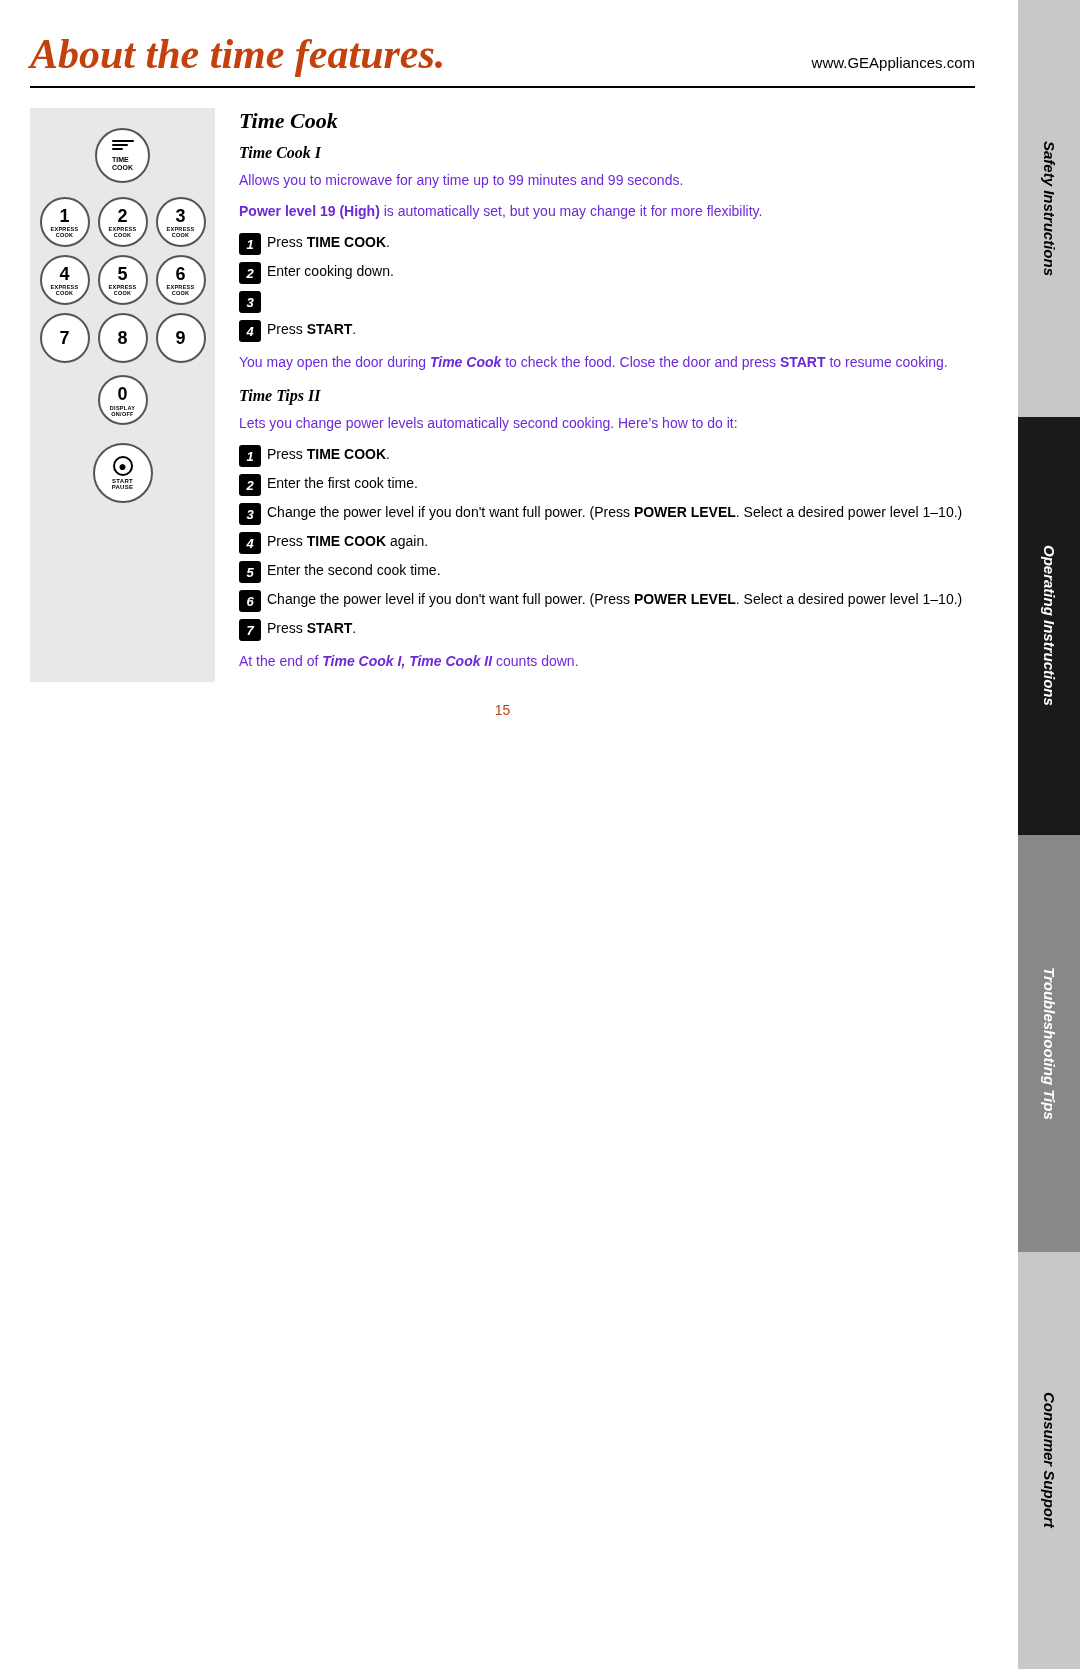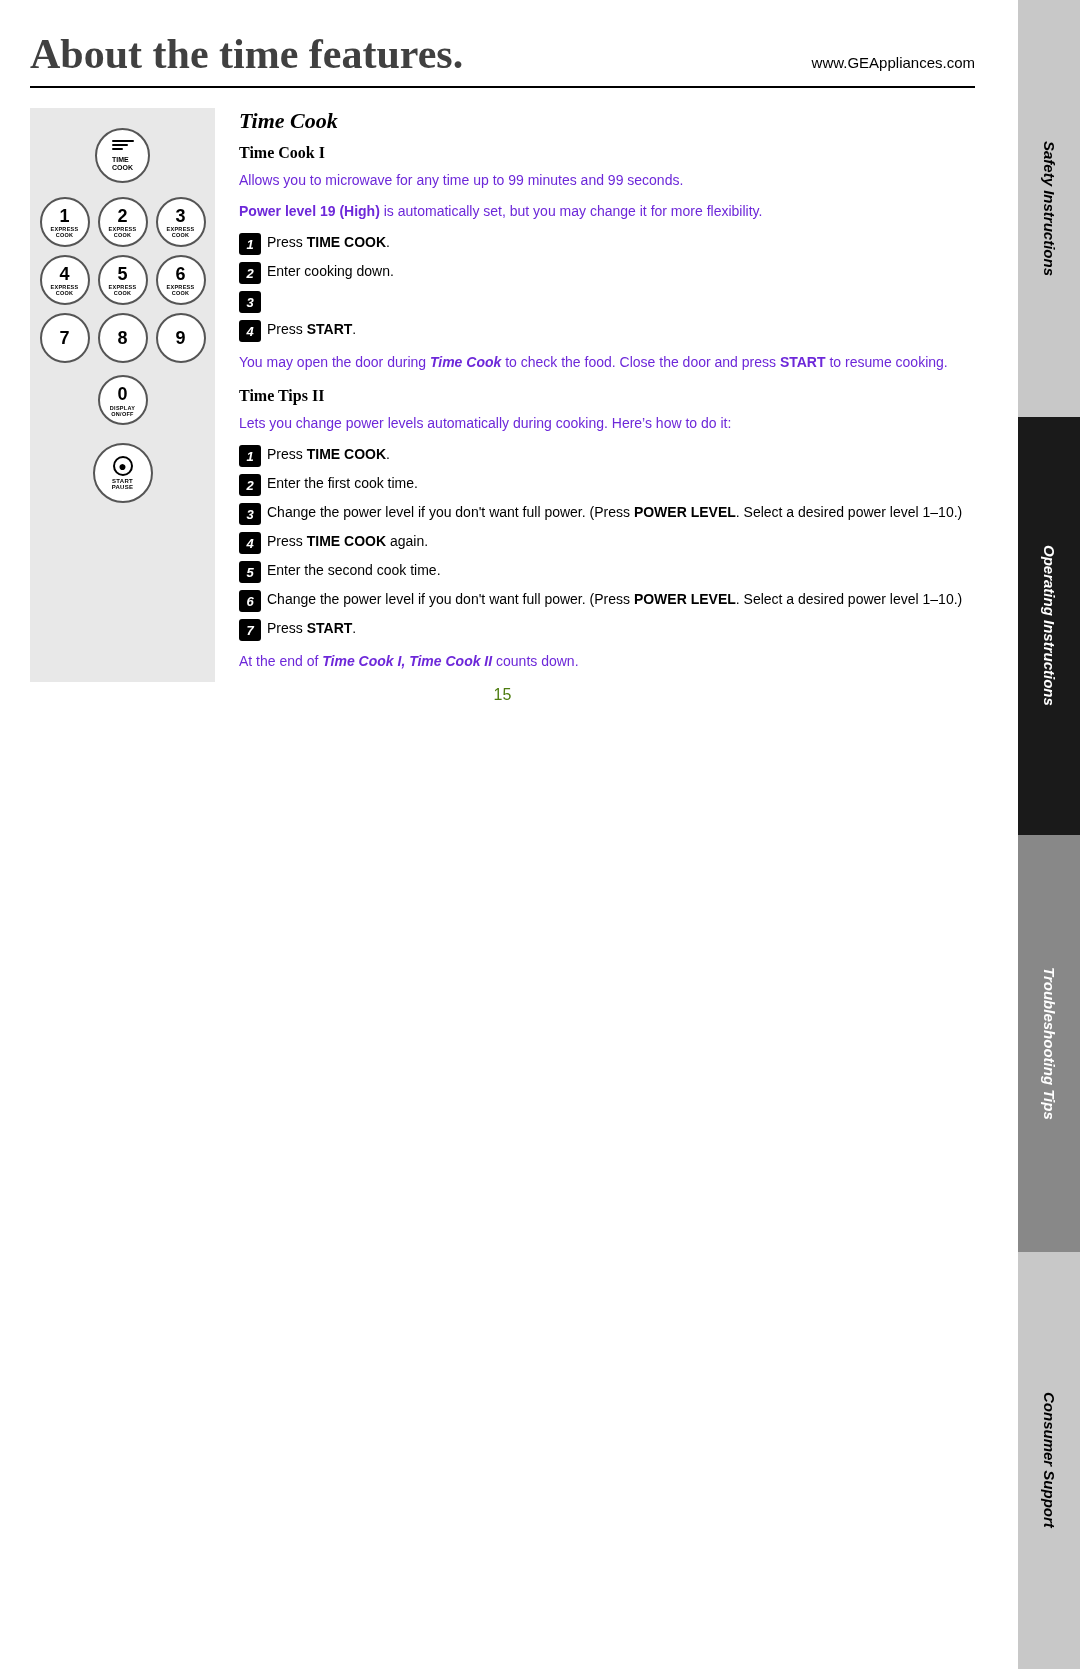--- a/index.html
+++ b/index.html
@@ -62,22 +62,23 @@
     .page-header {
       display: flex;
       align-items: baseline;
       justify-content: space-between;
       border-bottom: 2px solid #000;
       padding-bottom: 8px;
       margin-bottom: 20px;
     }
     .page-title {
       font-size: 42px;
+      font-style: italic;
       font-weight: 900;
-      color: #404040;
+      color: #c2410c;
       font-family: Georgia, serif;
     }
     .page-url {
       font-size: 15px;
       color: #000000;
     }
 
     
     .content-body {
       display: flex;
@@ -208,20 +209,21 @@
     .section-title {
       font-size: 22px;
       font-weight: bold;
       font-style: italic;
       margin-bottom: 10px;
       font-family: Georgia, serif;
     }
     .subsection-title {
       font-size: 16px;
       font-weight: bold;
+      font-style: italic;
       margin-bottom: 8px;
       font-family: Georgia, serif;
     }
     .body-text {
       font-size: 14px;
       line-height: 1.5;
       margin-bottom: 10px;
       color: #6d28d9;
     }
     .body-text strong { font-weight: bold; }
@@ -255,23 +257,23 @@
     .step-text {
       font-size: 14px;
       line-height: 1.5;
       flex: 1;
     }
     .step-text strong { font-weight: bold; }
 
     
     .page-number {
       text-align: center;
-      margin-top: 4px;
-      font-size: 16px;
-      color: #4d7c0f;
+      margin-top: 20px;
+      font-size: 14px;
+      color: #c2410c;
     }
   </style>
 </head>
 <body>
 
 <div class="sidebar-tabs">
   <div class="sidebar-tab light-gray">
     <span>Safety Instructions</span>
   </div>
   <div class="sidebar-tab dark">
@@ -387,21 +389,21 @@
           <div class="step-text">Press <strong>START</strong>.</div>
         </div>
       </div>
 
       <p class="body-text">
         You may open the door during <strong><em>Time Cook</em></strong> to check the food. Close the door and press <strong>START</strong> to resume cooking.
       </p>
 
       <h3 class="subsection-title" style="margin-top:14px;">Time Tips II</h3>
 
-      <p class="body-text">Lets you change power levels automatically during cooking. Here’s how to do it:</p>
+      <p class="body-text">Lets you change power levels automatically second cooking. Here’s how to do it:</p>
 
       <div class="steps-list">
         <div class="step-item">
           <div class="step-num">1</div>
           <div class="step-text">Press <strong>TIME COOK</strong>.</div>
         </div>
         <div class="step-item">
           <div class="step-num">2</div>
           <div class="step-text">Enter the first cook time.</div>
         </div>

